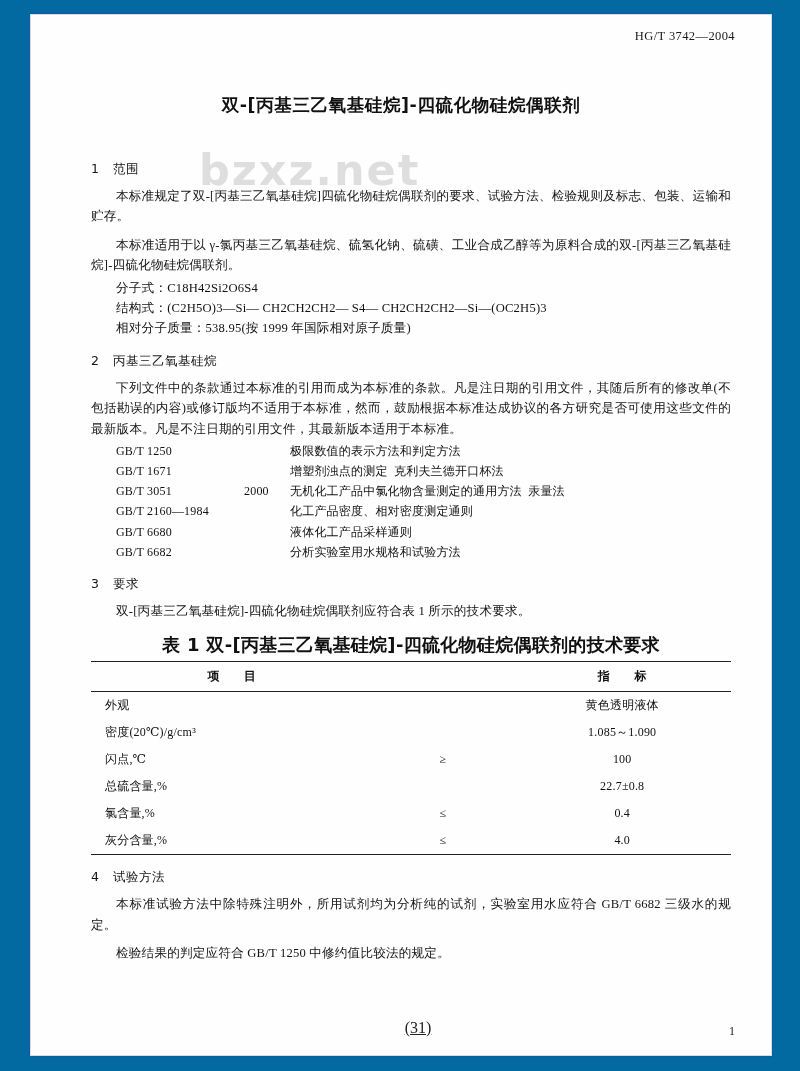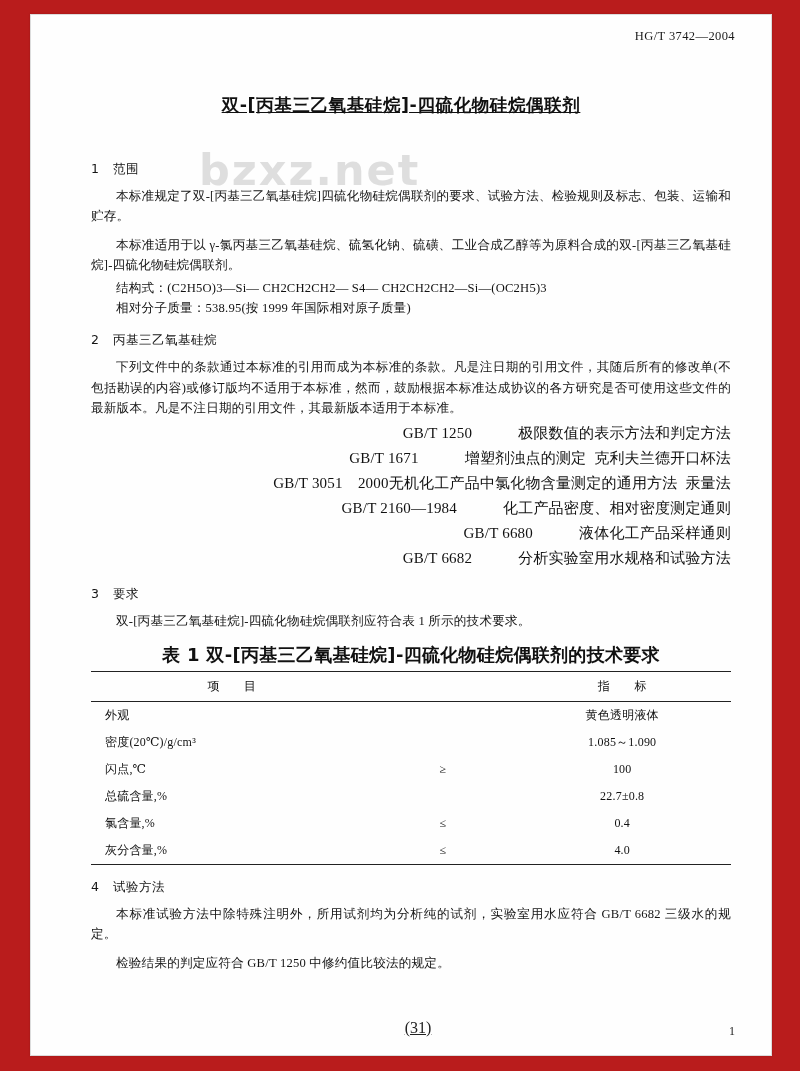--- a/index.html
+++ b/index.html
@@ -8,21 +8,21 @@
     background: #ffffff;
   }
   body {
     font-family: "Liberation Serif", "DejaVu Serif", serif;
     color: #111;
   }
   .page {
     position: relative;
     width: 800px;
     height: 1071px;
-    background: #b91c1c;
+    background: #0369a1;
     overflow: hidden;
   }
   .sheet {
     position: absolute;
     left: 30px;
     top: 14px;
     width: 740px;
     height: 1040px;
     background: #fefefe;
     border: 1px solid #dcdcdc;
@@ -41,21 +41,20 @@
     position: absolute;
     top: 78px;
     left: 0;
     width: 100%;
     text-align: center;
     font-size: 17.5px;
     font-weight: bold;
     letter-spacing: 0.6px;
     color: #111;
     font-family: "DejaVu Sans", sans-serif;
-    text-decoration: underline;
   }
   .content {
     position: absolute;
     left: 60px;
     top: 132px;
     width: 640px;
   }
   .sec-head {
     font-size: 12.5px;
     font-weight: normal;
@@ -83,26 +82,25 @@
     margin: 0;
     text-indent: 25px;
     letter-spacing: 0.2px;
   }
   .ref-list {
     margin: 2px 0 0 0;
     padding: 0;
     list-style: none;
   }
   .ref-list li {
-    font-size: 15px;
+    font-size: 12px;
     line-height: 1.68;
     padding-left: 25px;
     letter-spacing: 0.2px;
     white-space: pre;
-    text-align: right;
   }
   .ref-code {
     display: inline-block;
     min-width: 128px;
   }
   .ref-year {
     display: inline-block;
     min-width: 46px;
   }
   .table-caption {
@@ -120,21 +118,21 @@
   }
   table.spec th, table.spec td {
     border: none;
     padding: 5px 6px;
     text-align: center;
     letter-spacing: 0.2px;
   }
   table.spec thead th {
     border-top: 1.6px solid #222;
     border-bottom: 1.1px solid #222;
-    font-weight: normal;
+    font-weight: bold;
     padding: 6px 6px;
   }
   table.spec tbody tr:last-child td {
     border-bottom: 1.6px solid #222;
   }
   table.spec td.item {
     text-align: left;
     padding-left: 14px;
     width: 44%;
   }
@@ -186,20 +184,21 @@
 
     <div class="watermark">bzxz.net</div>
 
     <div class="content">
 
       <div class="sec-head">
         <span class="num">1</span><span>范围</span>
       </div>
       <p class="para">本标准规定了双-[丙基三乙氧基硅烷]四硫化物硅烷偶联剂的要求、试验方法、检验规则及标志、包装、运输和贮存。</p>
       <p class="para">本标准适用于以 γ-氯丙基三乙氧基硅烷、硫氢化钠、硫磺、工业合成乙醇等为原料合成的双-[丙基三乙氧基硅烷]-四硫化物硅烷偶联剂。</p>
+      <p class="formula">分子式：C18H42Si2O6S4</p>
       <p class="formula">结构式：(C2H5O)3—Si— CH2CH2CH2— S4— CH2CH2CH2—Si—(OC2H5)3</p>
       <p class="formula">相对分子质量：538.95(按 1999 年国际相对原子质量)</p>
 
       <div class="sec-head">
         <span class="num">2</span><span>丙基三乙氧基硅烷</span>
       </div>
       <p class="para">下列文件中的条款通过本标准的引用而成为本标准的条款。凡是注日期的引用文件，其随后所有的修改单(不包括勘误的内容)或修订版均不适用于本标准，然而，鼓励根据本标准达成协议的各方研究是否可使用这些文件的最新版本。凡是不注日期的引用文件，其最新版本适用于本标准。</p>
       <ul class="ref-list">
         <li><span class="ref-code">GB/T 1250</span><span class="ref-year"></span><span>极限数值的表示方法和判定方法</span></li>
         <li><span class="ref-code">GB/T 1671</span><span class="ref-year"></span><span>增塑剂浊点的测定  克利夫兰德开口杯法</span></li>

